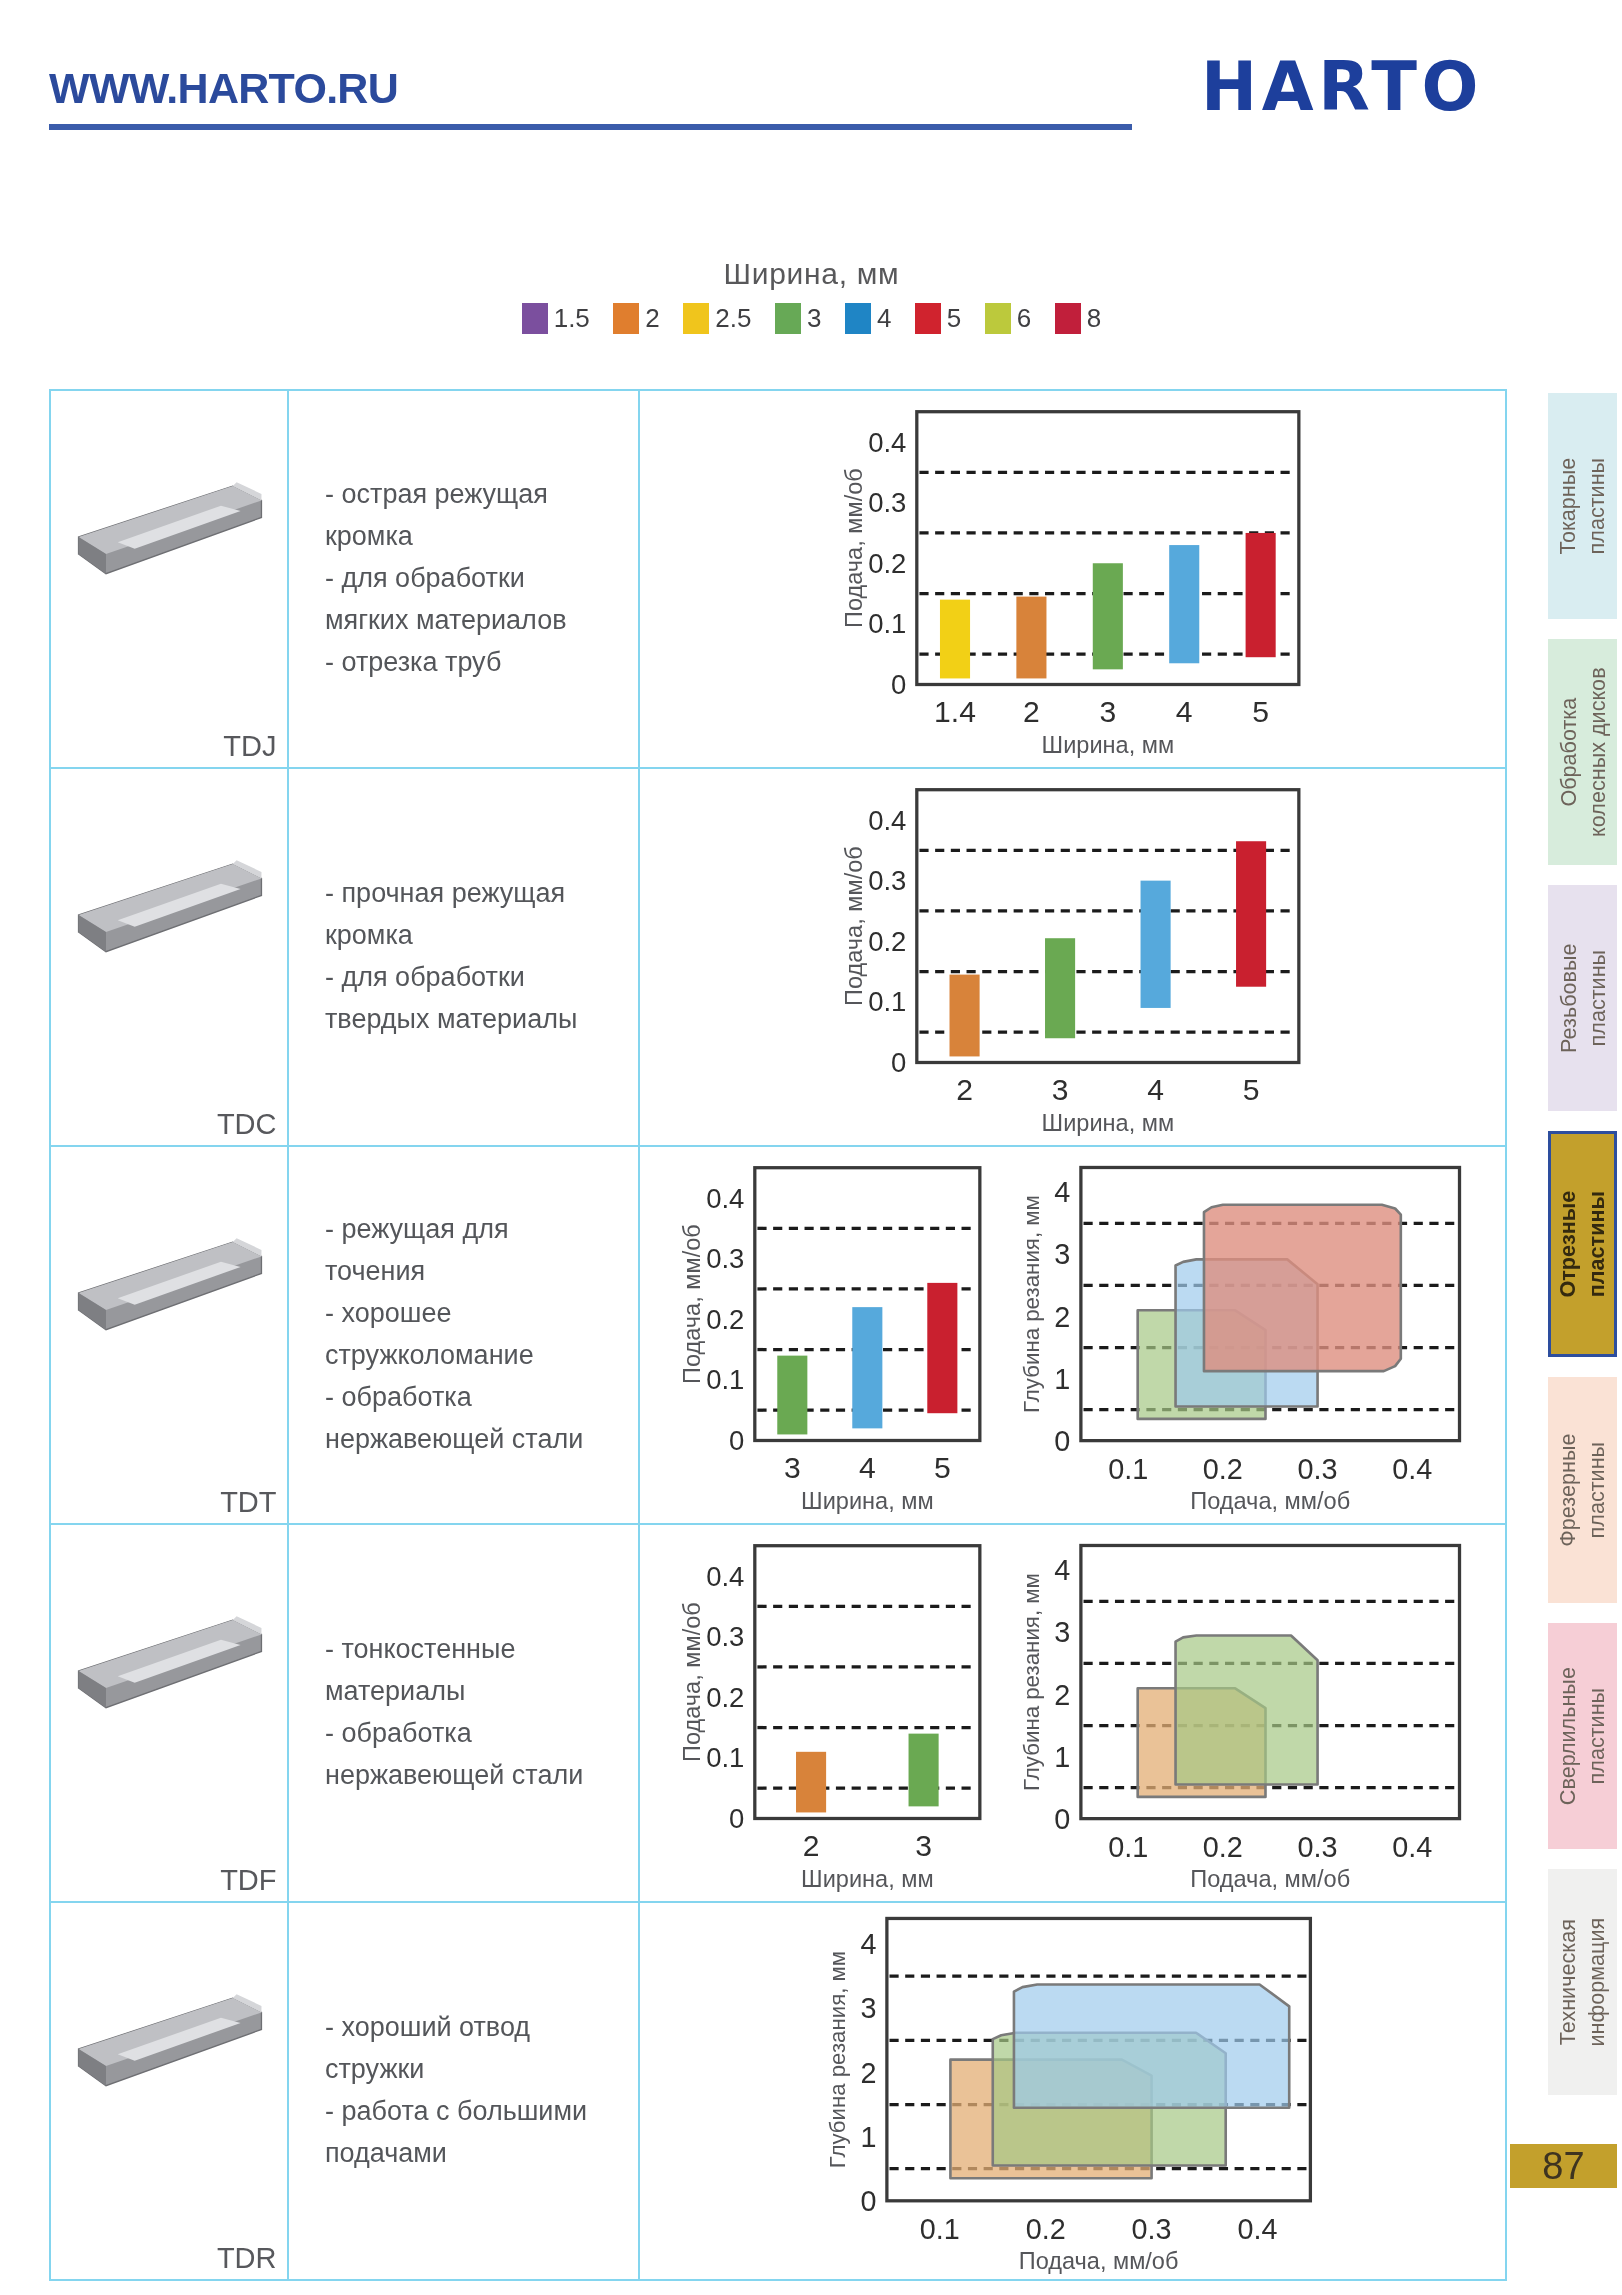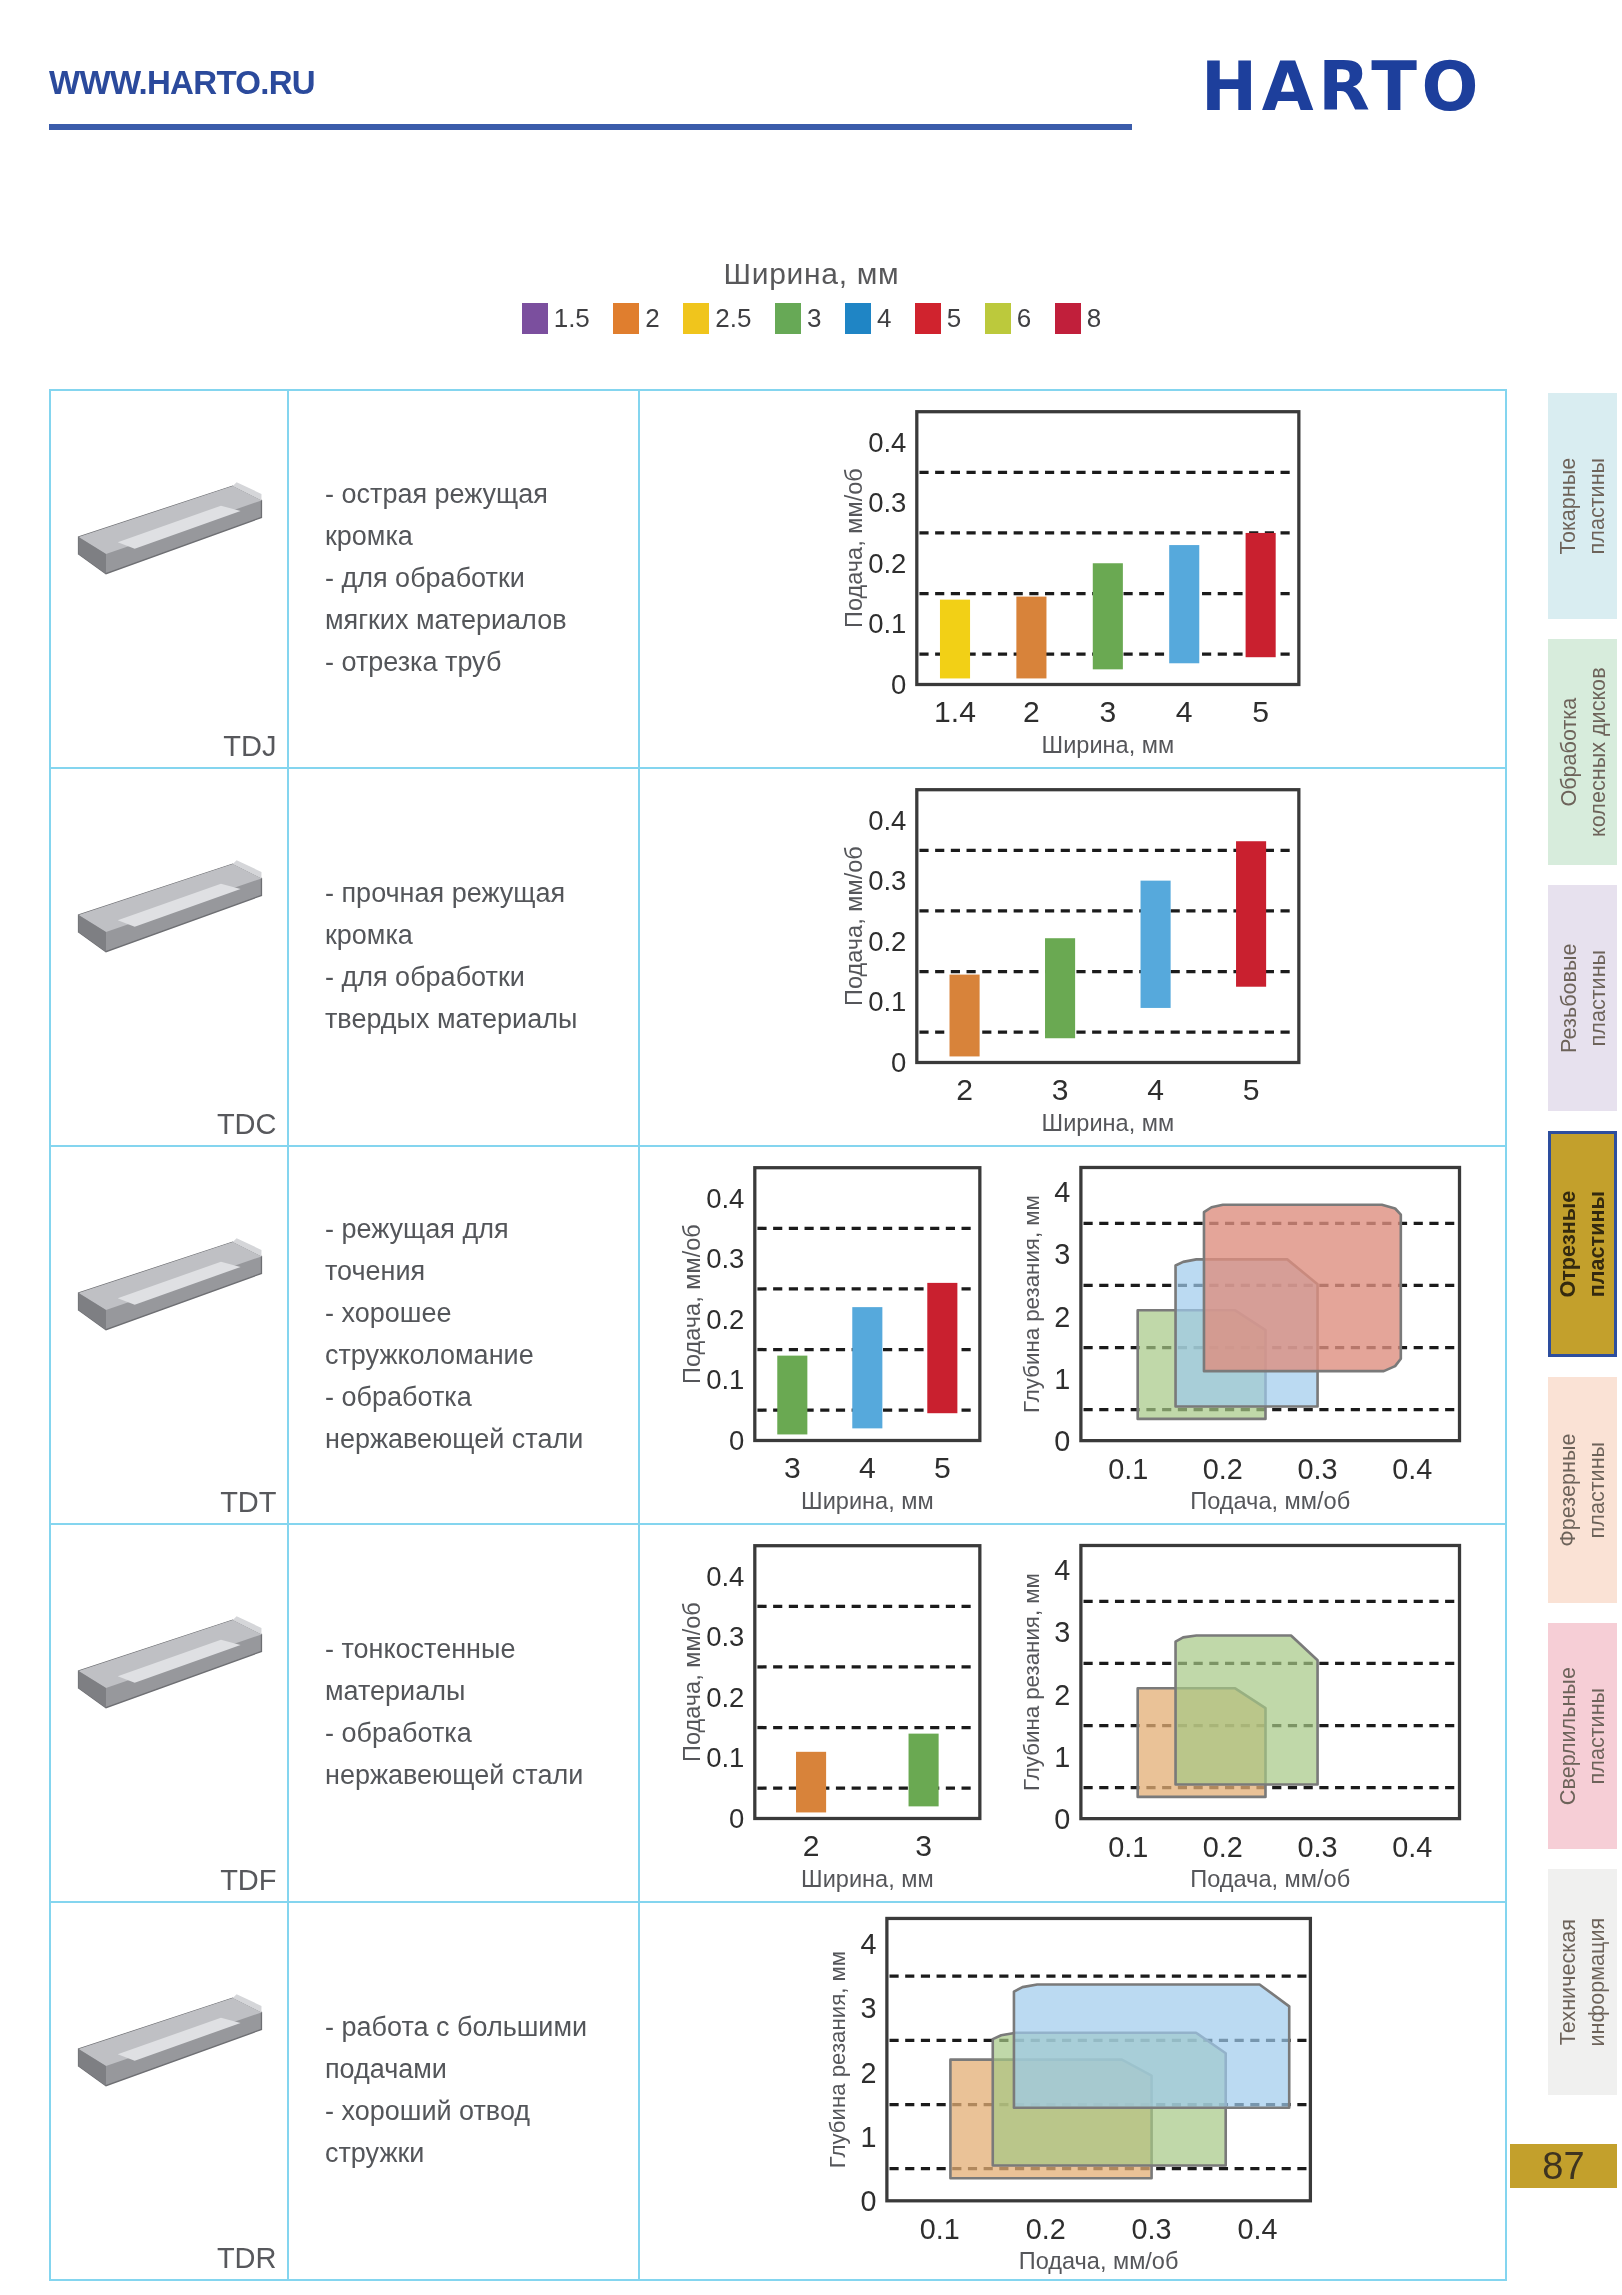--- a/index.html
+++ b/index.html
@@ -1,19 +1,19 @@
 <!DOCTYPE html>
 <html style="font-size:10.5px"><head>
 <meta charset="utf-8">
 <title>HARTO 87</title>
 <style>
   html,body{margin:0;padding:0;}
   body{width:1623px;height:2295px;position:relative;background:#ffffff;
        font-family:"Liberation Sans",sans-serif;overflow:hidden;}
-  .site-url{position:absolute;left:49px;top:64px;font-size:33px;font-weight:bold;
+  .site-url{position:absolute;left:49px;top:64px;font-size:43px;font-weight:bold;
             color:#2b4a9c;letter-spacing:-0.7px;}
   .logo{position:absolute;left:1201px;top:52px;width:308px;height:73px;
         font-size:67px;font-weight:900;color:#1d3f9c;letter-spacing:4.6px;line-height:1.05;
         font-family:"DejaVu Sans",sans-serif;}
   .header-rule{position:absolute;left:49px;top:124px;width:1083px;height:5.9px;background:#3b5cab;}
 
   .legend{position:absolute;left:517px;top:257px;width:589px;text-align:center;}
   .legend-title{font-size:30px;color:#58585a;letter-spacing:0.7px;}
   .legend-items{margin-top:12px;display:flex;justify-content:center;gap:23.6px;align-items:center;}
   .legend-item{display:flex;align-items:center;gap:5.9px;}
@@ -299,22 +299,22 @@
 
   <div class="row">
     <div class="cell-photo">
       <svg class="insert-img" viewBox="0 0 300 170">
           <use href="#insert-shape"></use>
         </svg>
       <div class="code">TDR</div>
     </div>
     <div class="cell-desc">
       <div class="features">
+          <div>- хороший отвод стружки</div>
           <div>- работа с большими подачами</div>
-          <div>- хороший отвод стружки</div>
         </div>
     </div>
     <div class="cell-charts">
       <svg width="497" height="366" viewBox="0 0 760 560">
           <rect x="96" y="16" width="648" height="432" fill="#fff" stroke="#3a3a3a" stroke-width="5"></rect>
           <line x1="100" y1="398.90909090909093" x2="740" y2="398.90909090909093" stroke="#1b1b1b" stroke-width="5" stroke-dasharray="14 10"></line>
           <line x1="100" y1="300.72727272727275" x2="740" y2="300.72727272727275" stroke="#1b1b1b" stroke-width="5" stroke-dasharray="14 10"></line>
           <line x1="100" y1="202.54545454545456" x2="740" y2="202.54545454545456" stroke="#1b1b1b" stroke-width="5" stroke-dasharray="14 10"></line>
           <line x1="100" y1="104.36363636363637" x2="740" y2="104.36363636363637" stroke="#1b1b1b" stroke-width="5" stroke-dasharray="14 10"></line>
           <path d="M193.2 413.6 L193.2 232.0 L455.6 232.0 L501.0 256.5 L501.0 413.6 Z" fill="#e3ae74" fill-opacity="0.75" stroke="#7a7a7a" stroke-width="4" stroke-linejoin="round"></path>

